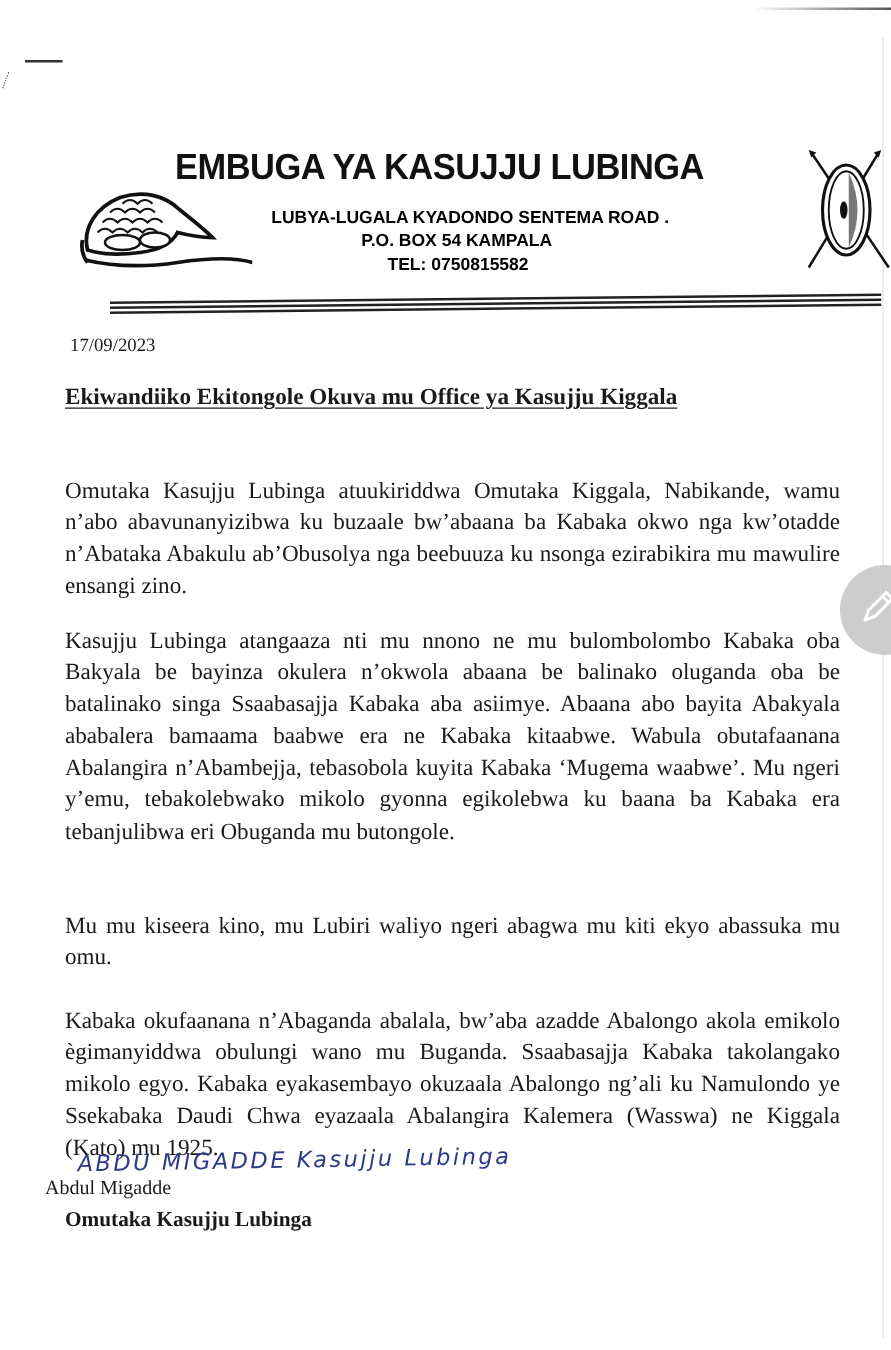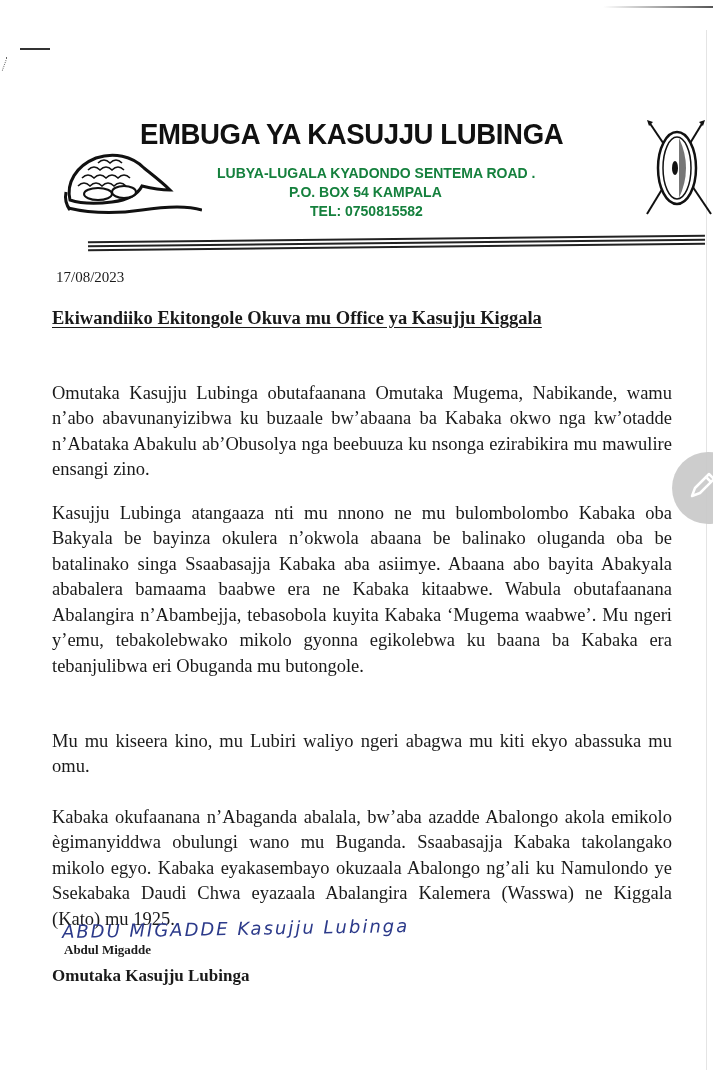--- a/index.html
+++ b/index.html
@@ -12,21 +12,21 @@
   .top-rule-right { position: absolute; right: 0; top: 6px; width: 110px; height: 2px; background: linear-gradient(90deg, #fff, #555); }
 
   .letterhead-title {
     position: absolute; left: 140px; top: 118px;
     font-family: "Liberation Sans", sans-serif; font-weight: bold; font-size: 29px;
     letter-spacing: -0.4px; color: #111; transform: scaleX(0.95); transform-origin: left;
     white-space: nowrap;
   }
   .letterhead-line {
     position: absolute; font-family: "Liberation Sans", sans-serif; font-weight: bold;
-    font-size: 14px; color: #15803d; white-space: nowrap;
+    font-size: 14px; color: #000000; white-space: nowrap;
   }
   .addr1 { left: 217px; top: 165px; }
   .addr2 { left: 289px; top: 184px; }
   .addr3 { left: 310px; top: 203px; }
 
   .logo-left { position: absolute; left: 62px; top: 148px; width: 140px; height: 70px; }
   .logo-right { position: absolute; left: 645px; top: 118px; width: 70px; height: 100px; }
 
   .double-rule { position: absolute; left: 88px; top: 238px; width: 617px; height: 10px; transform: rotate(-0.6deg); }
   .double-rule div { height: 2px; background: #222; margin-bottom: 2px; }
@@ -43,21 +43,21 @@
   .p1 { top: 362px; }
   .p2 { top: 482px; }
   .p3 { top: 710px; }
   .p4 { top: 786px; }
 
   .signature-script {
     position: absolute; left: 62px; top: 918px; font-family: "DejaVu Sans", sans-serif;
     font-size: 18px; color: #2c3a8a; letter-spacing: 2px; font-style: italic; white-space: nowrap;
     transform: rotate(-1deg);
   }
-  .signer-name { position: absolute; left: 64px; top: 942px; font-weight: bold; font-size: 13px; }
+  .signer-name { position: absolute; left: 36px; top: 942px; font-weight: normal; font-size: 16px; }
   .signer-title { position: absolute; left: 52px; top: 966px; font-weight: bold; font-size: 17px; text-align: right; }
 
   .edit-fab {
     position: absolute; left: 672px; top: 452px; width: 72px; height: 72px; border-radius: 50%;
     background: #c9c9c9; opacity: 0.92; cursor: pointer;
   }
   .edit-fab svg { position: absolute; left: 16px; top: 18px; }
   .page-edge { position: absolute; right: 6px; top: 30px; width: 1px; height: 1040px; background: #e4e4e4; }
 </style>
 </head>
@@ -104,23 +104,23 @@
   </div>
 
   <div class="double-rule">
     <div></div>
       <div></div>
       <div></div>
   </div>
 </header>
 
 <main>
-  <div class="date">17/08/2023</div>
+  <div class="date">17/09/2023</div>
   <div class="subject">Ekiwandiiko Ekitongole Okuva mu Office ya Kasujju Kiggala</div>
-  <p class="para p1">Omutaka Kasujju Lubinga obutafaanana Omutaka Mugema, Nabikande, wamu n’abo abavunanyizibwa ku buzaale bw’abaana ba Kabaka okwo nga kw’otadde n’Abataka Abakulu ab’Obusolya nga beebuuza ku nsonga ezirabikira mu mawulire ensangi zino.</p>
+  <p class="para p1">Omutaka Kasujju Lubinga atuukiriddwa Omutaka Kiggala, Nabikande, wamu n’abo abavunanyizibwa ku buzaale bw’abaana ba Kabaka okwo nga kw’otadde n’Abataka Abakulu ab’Obusolya nga beebuuza ku nsonga ezirabikira mu mawulire ensangi zino.</p>
   <p class="para p2">Kasujju Lubinga atangaaza nti mu nnono ne mu bulombolombo Kabaka oba Bakyala be bayinza okulera n’okwola abaana be balinako oluganda oba be batalinako singa Ssaabasajja Kabaka aba asiimye.  Abaana abo bayita Abakyala ababalera bamaama baabwe era ne Kabaka kitaabwe. Wabula obutafaanana Abalangira n’Abambejja, tebasobola kuyita Kabaka ‘Mugema waabwe’.  Mu ngeri y’emu, tebakolebwako mikolo gyonna egikolebwa ku baana ba Kabaka era tebanjulibwa eri Obuganda mu butongole.</p>
   <p class="para p3">Mu mu kiseera kino, mu Lubiri waliyo ngeri abagwa mu kiti ekyo abassuka mu omu.</p>
   <p class="para p4">Kabaka okufaanana n’Abaganda abalala, bw’aba azadde Abalongo akola emikolo ègimanyiddwa obulungi wano mu Buganda.  Ssaabasajja Kabaka takolangako mikolo egyo.    Kabaka eyakasembayo okuzaala Abalongo ng’ali ku Namulondo ye Ssekabaka Daudi Chwa eyazaala Abalangira Kalemera (Wasswa) ne Kiggala (Kato) mu 1925.</p>
 </main>
 
 <footer>
   <div class="signature-script">ABDU MIGADDE Kasujju Lubinga</div>
   <div class="signer-name">Abdul Migadde</div>
   <div class="signer-title">Omutaka Kasujju Lubinga</div>
 </footer>

